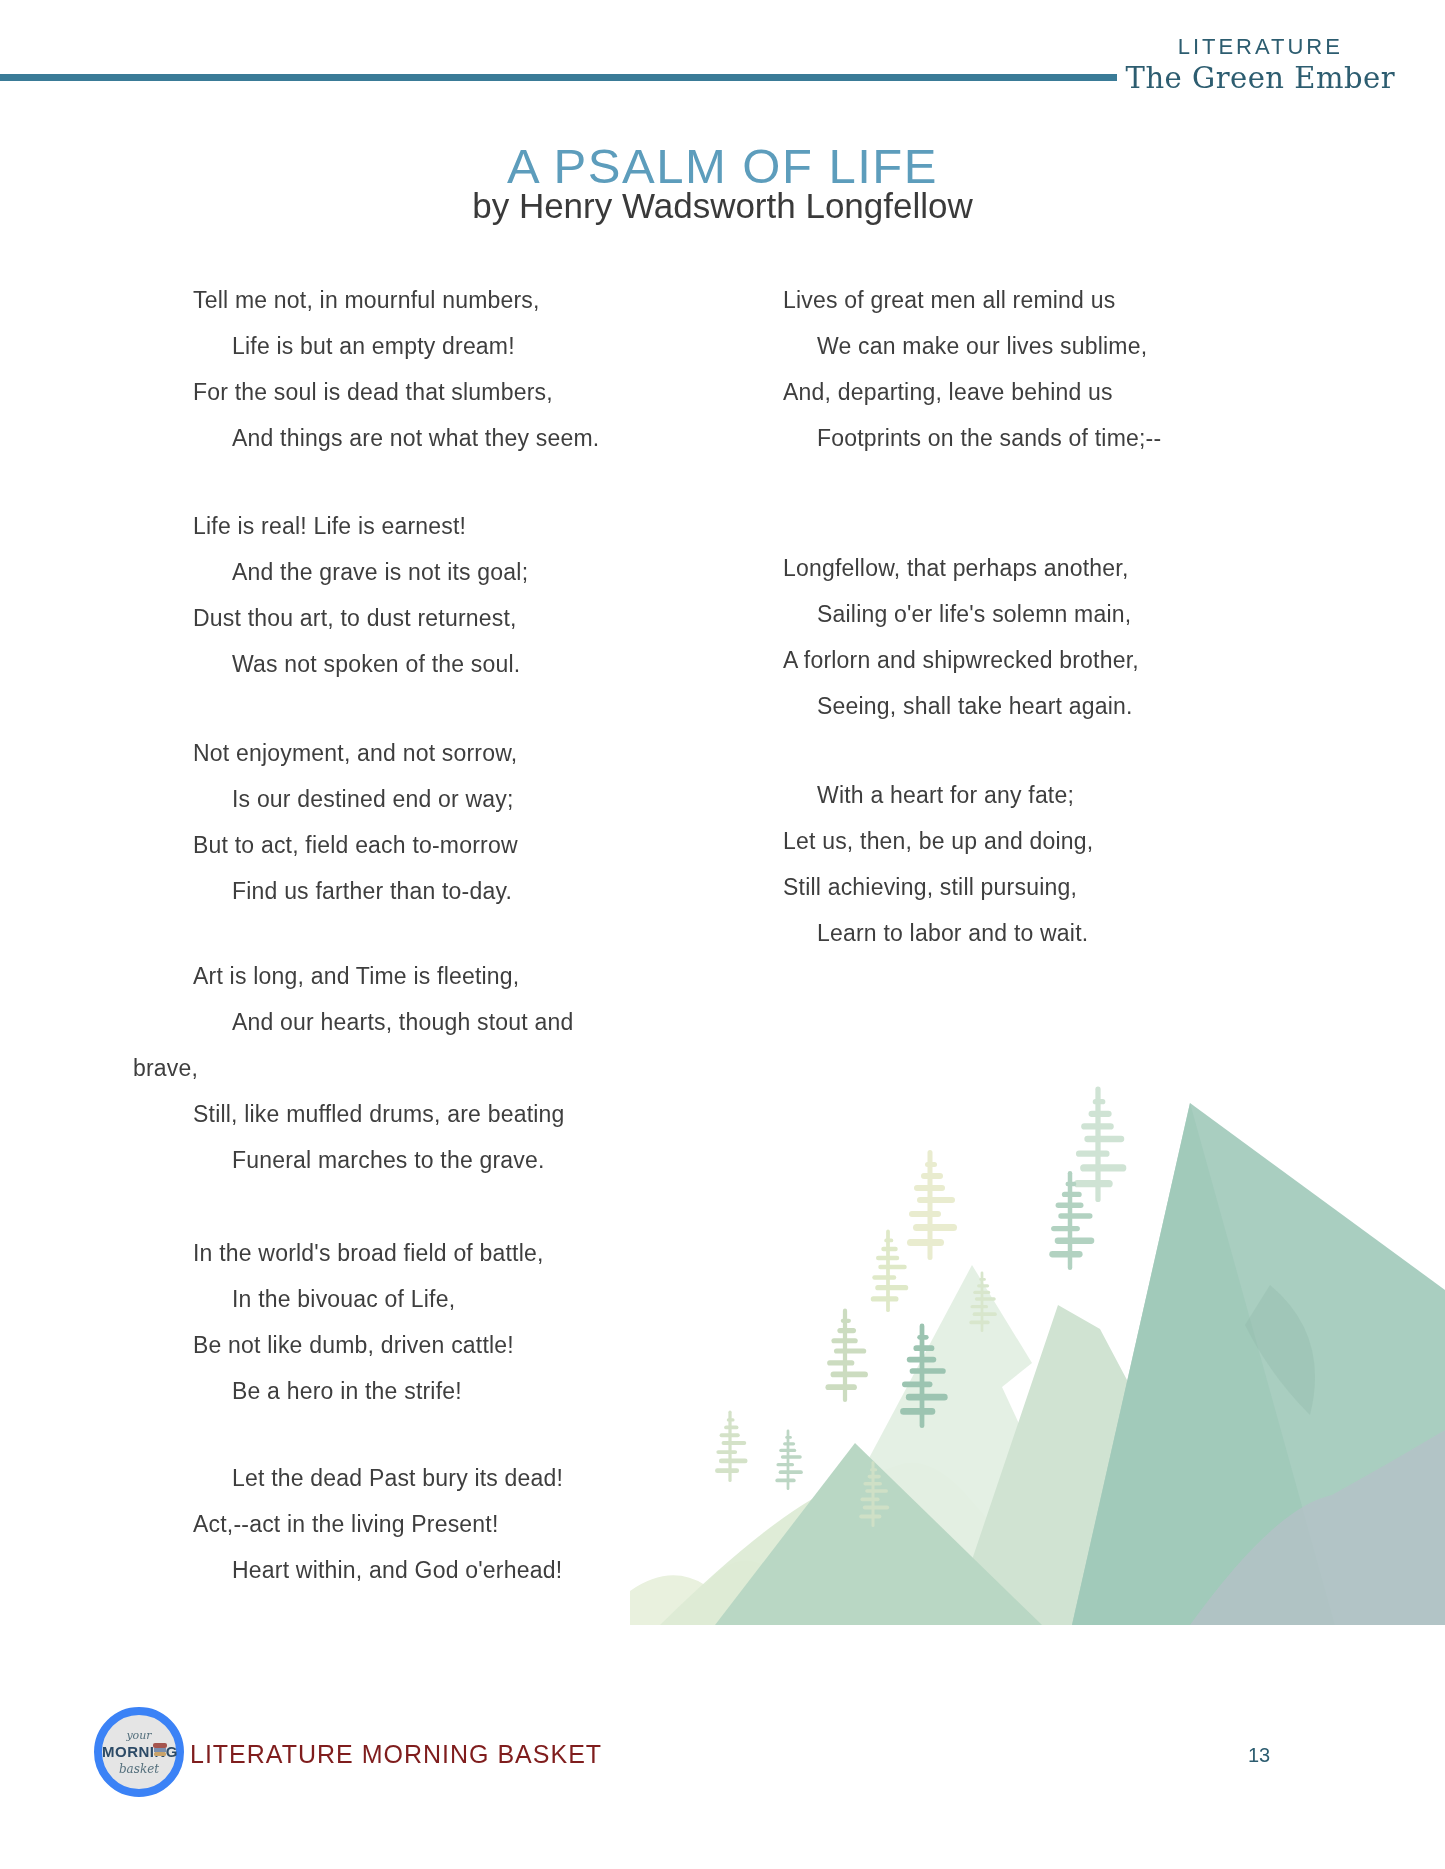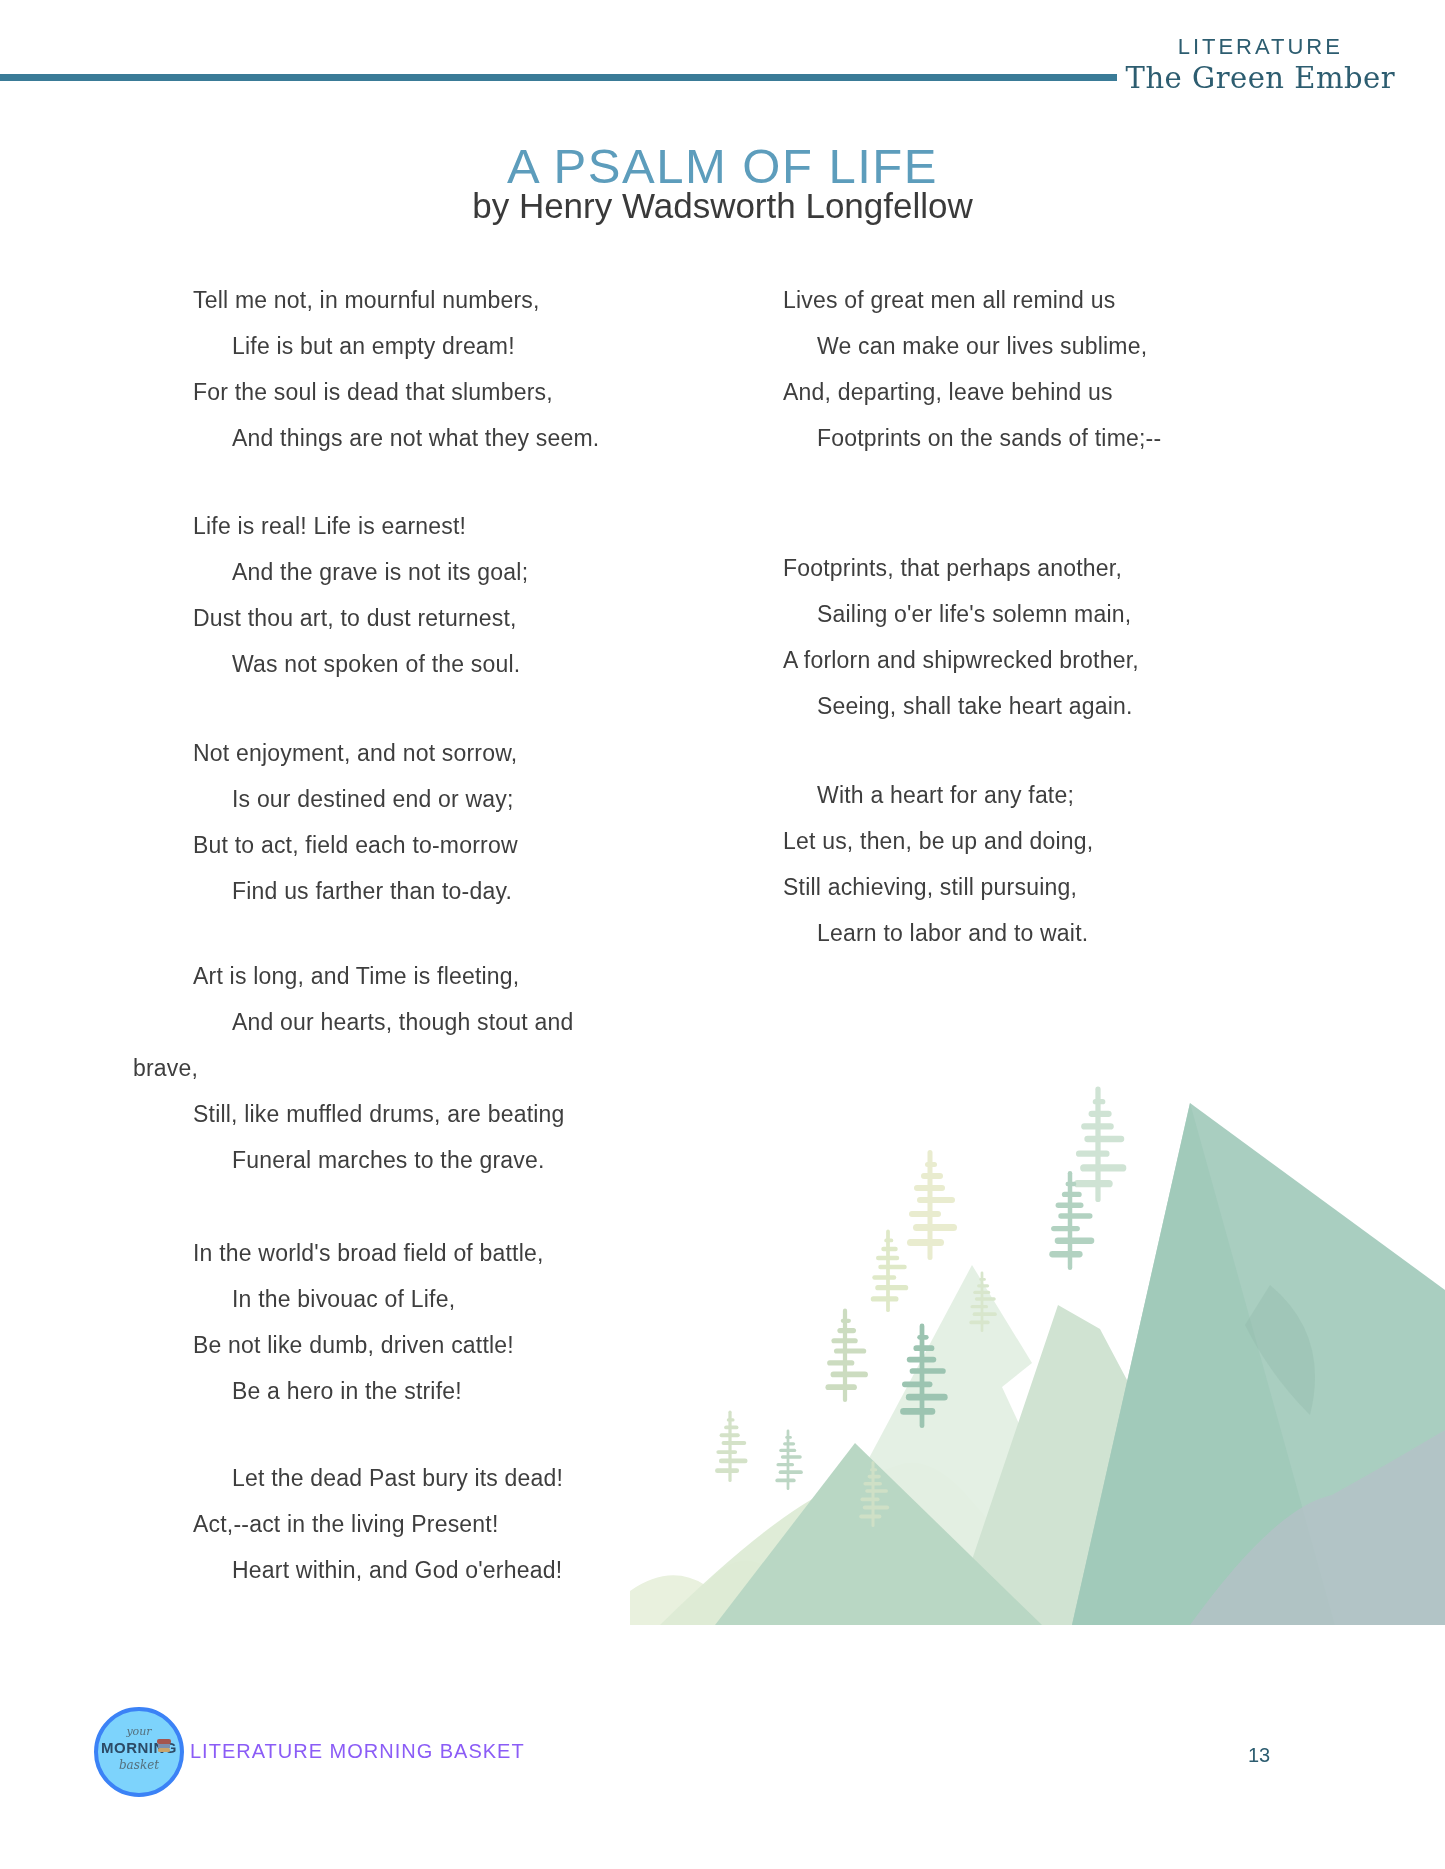--- a/index.html
+++ b/index.html
@@ -30,32 +30,32 @@
   .col-left .ind0{padding-left:0;}
   .col-left .ind1{padding-left:60px;}
   .col-left .ind2{padding-left:99px;}
   .col-right .ind1{padding-left:27px;}
   .col-right .ind2{padding-left:61px;}
 
   
   .mountain-art{position:absolute;left:630px;top:1075px;width:815px;height:550px;}
 
   
-  .footer-logo{position:absolute;left:94px;top:1707px;width:90px;height:90px;border:4px solid #3b82f6;
-               border-radius:50%;box-sizing:border-box;background:#7dd3fc;}
+  .footer-logo{position:absolute;left:94px;top:1707px;width:90px;height:90px;border:8px solid #3b82f6;
+               border-radius:50%;box-sizing:border-box;background:#e5e5e5;}
   .logo-inner{position:absolute;inset:0;}
   .logo-your{position:absolute;left:0;top:14px;width:100%;text-align:center;
              font-family:"DejaVu Serif", serif;font-style:italic;font-size:11px;color:#55707d;}
   .logo-morning{position:absolute;left:0;top:28px;width:100%;text-align:center;
                 font-size:15px;font-weight:bold;letter-spacing:0.5px;color:#2c4a66;}
   .logo-basket-word{position:absolute;left:0;top:47px;width:100%;text-align:center;
                     font-family:"DejaVu Serif", serif;font-style:italic;font-size:12px;color:#55707d;}
   .logo-basket-icon{position:absolute;right:8px;top:27px;}
-  .footer-brand{position:absolute;left:190px;top:1740px;font-size:20px;letter-spacing:1px;
-                color:#8b5cf6;}
+  .footer-brand{position:absolute;left:190px;top:1740px;font-size:25px;letter-spacing:1px;
+                color:#7f1d1d;}
   .page-number{position:absolute;left:1248px;top:1744px;font-size:20px;color:#2d5d70;}
 </style>
 </head>
 <body>
 
 <div class="page">
 
   <div class="header-rule"></div>
   <div class="header-block">
     <div class="header-program">LITERATURE</div>
@@ -105,21 +105,21 @@
         </div>
       </div>
       <div class="col col-right">
         <div class="stanza" style="top: 277px;">
           <div class="line ind1">Lives of great men all remind us</div>
           <div class="line ind2">We can make our lives sublime,</div>
           <div class="line ind1">And, departing, leave behind us</div>
           <div class="line ind2">Footprints on the sands of time;--</div>
         </div>
         <div class="stanza" style="top: 545px;">
-          <div class="line ind1">Footprints, that perhaps another,</div>
+          <div class="line ind1">Longfellow, that perhaps another,</div>
           <div class="line ind2">Sailing o'er life's solemn main,</div>
           <div class="line ind1">A forlorn and shipwrecked brother,</div>
           <div class="line ind2">Seeing, shall take heart again.</div>
         </div>
         <div class="stanza" style="top: 772px;">
           <div class="line ind2">With a heart for any fate;</div>
           <div class="line ind1">Let us, then, be up and doing,</div>
           <div class="line ind1">Still achieving, still pursuing,</div>
           <div class="line ind2">Learn to labor and to wait.</div>
         </div>

